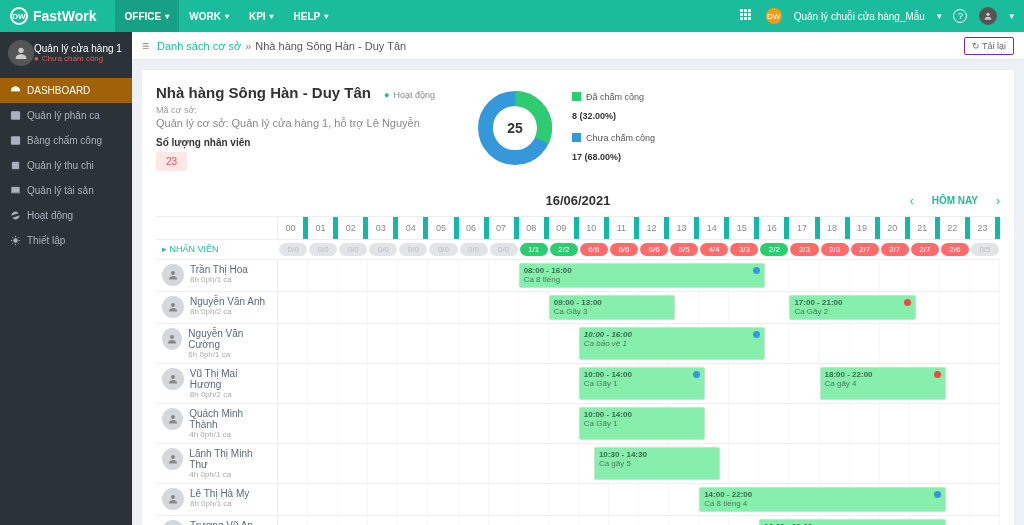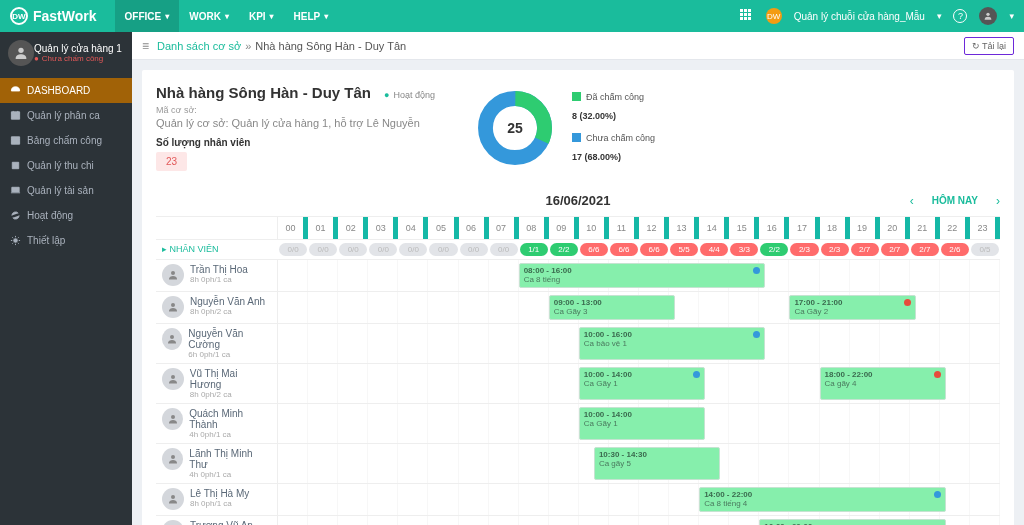--- a/index.html
+++ b/index.html
@@ -436,21 +436,21 @@
                   <div class="tl-cell"></div>
                   <div class="tl-cell"></div>
                   <div class="tl-cell"></div>
                   <div class="tl-cell"></div>
                   <div class="tl-cell"></div>
                   <div class="tl-cell"></div>
                   <div class="tl-cell"></div>
                   <div class="tl-cell"></div>
                   <div class="tl-cell"></div>
                   <div class="tl-cell"></div>
-                  <div class="shift" style="left: 41.6667%; width: 25.8333%;">
+                  <div class="shift" style="left: 41.6667%; width: 25.8333%; font-style: italic;">
                     <div class="t">10:00 - 16:00</div>
                     <div>Ca bảo vệ 1</div>
                     <span class="dot blue"></span>
                   </div>
                 </div>
               </div>
               <div class="tl-row">
                 <div class="emp">
                   <div class="emp-avatar">
                     <svg viewBox="0 0 24 24">

